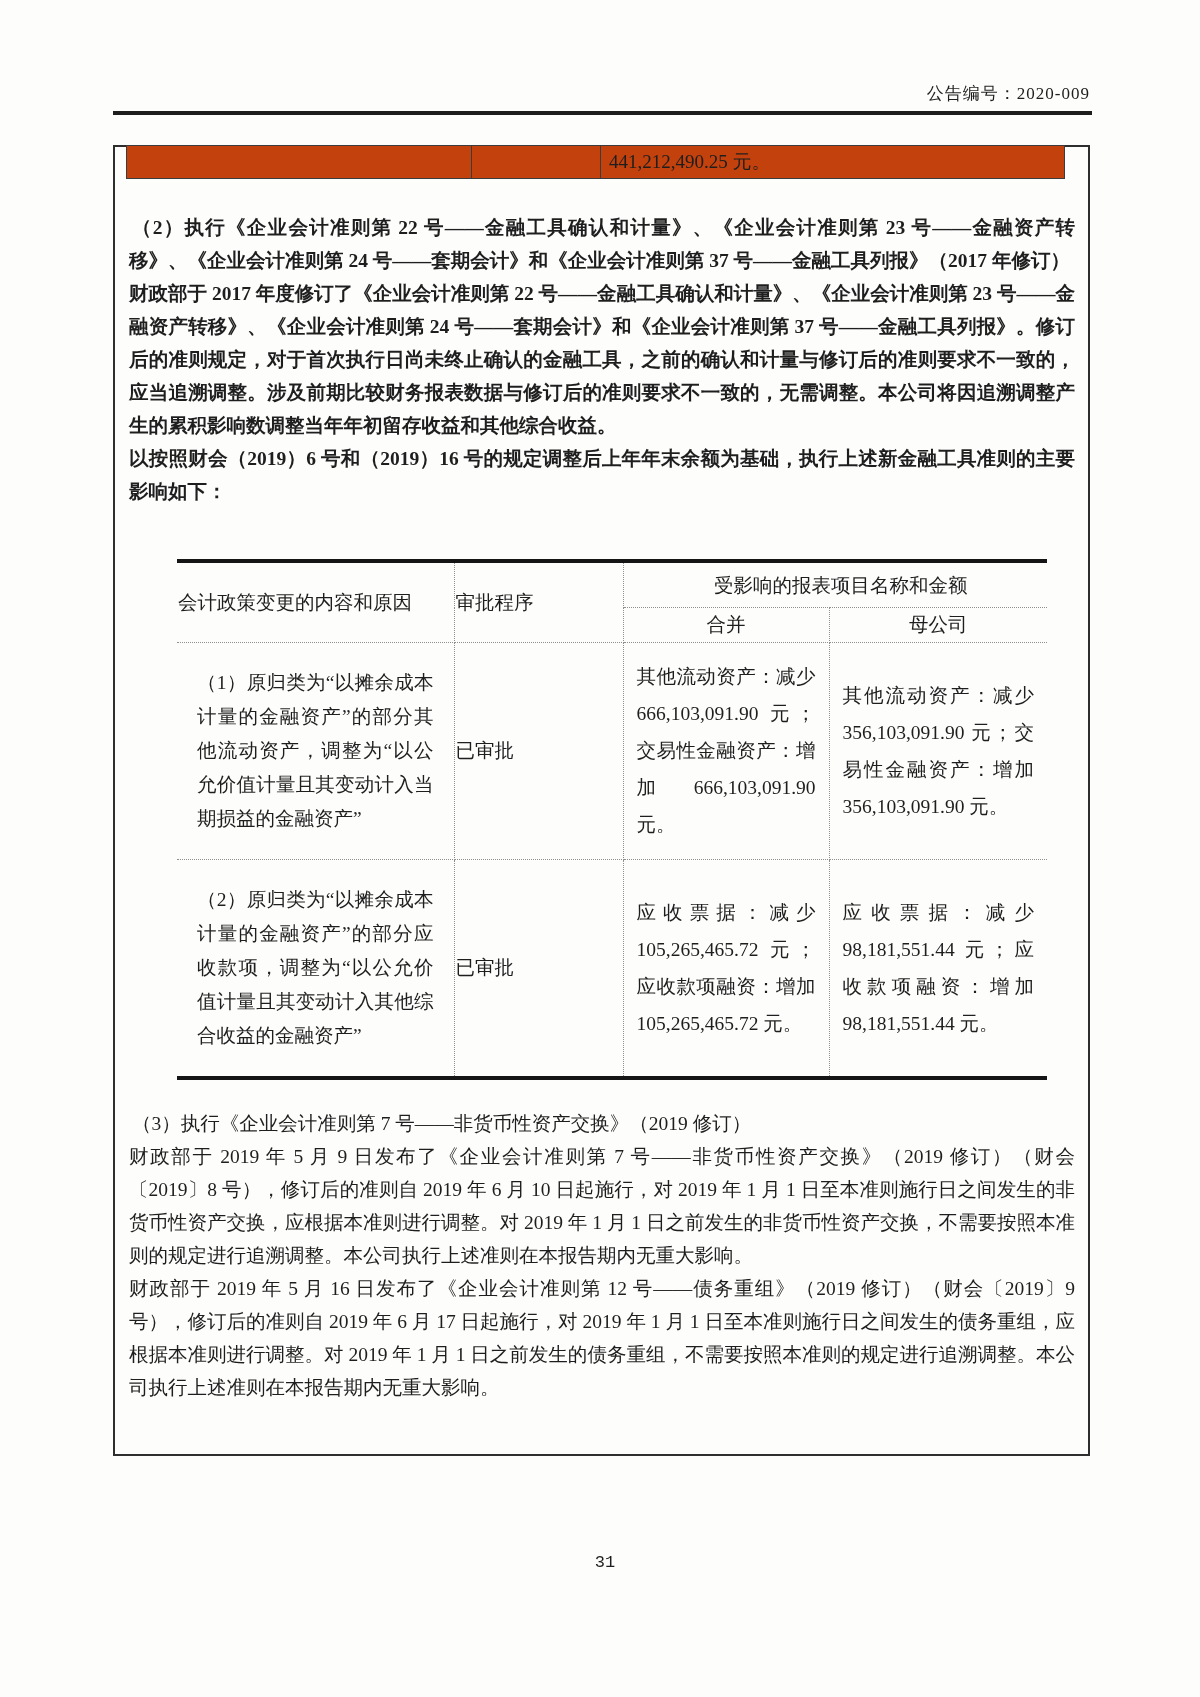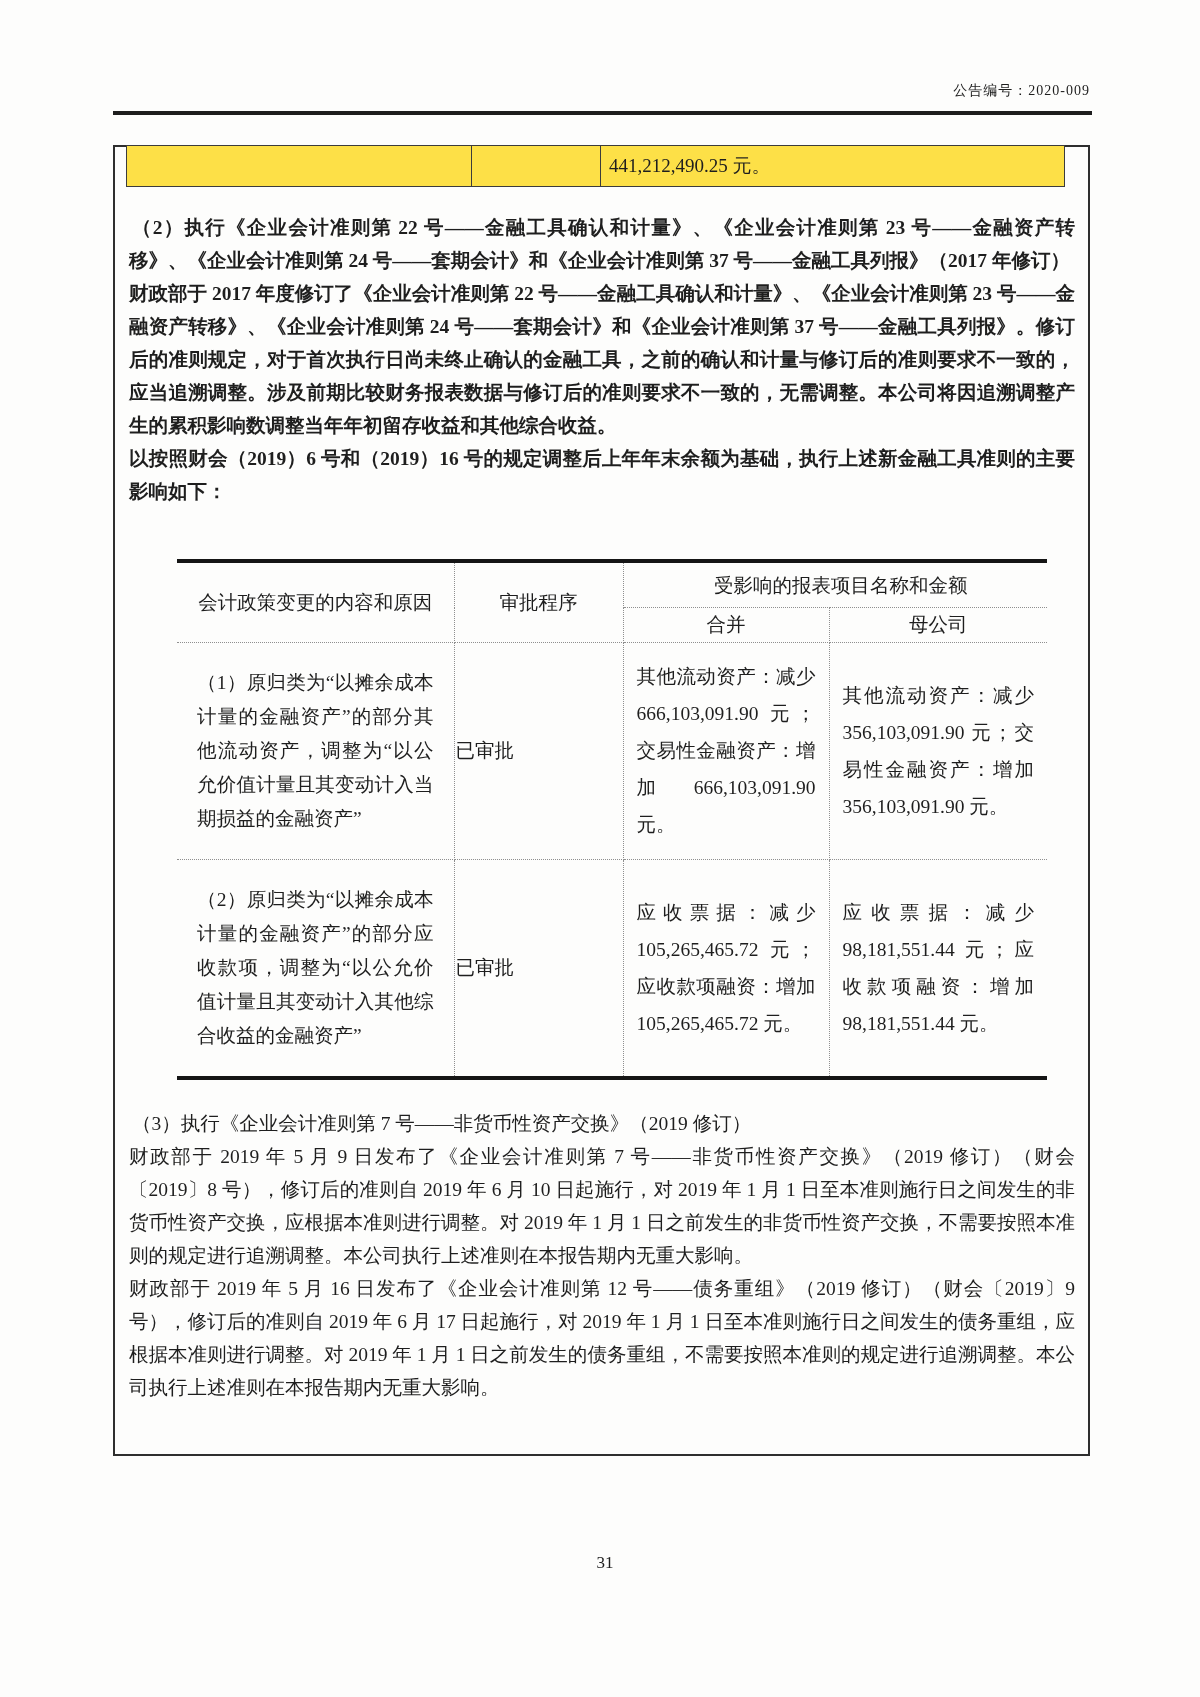--- a/index.html
+++ b/index.html
@@ -9,21 +9,21 @@
     height: 1697px;
     background: #fdfdfc;
     font-family: "Liberation Serif", "DejaVu Serif", serif;
     color: #1e1e1e;
     overflow: hidden;
   }
   .doc-number {
     position: absolute;
     top: 82px;
     right: 110px;
-    font-size: 14px;
+    font-size: 17px;
     letter-spacing: 1px;
     white-space: nowrap;
   }
   .header-rule {
     position: absolute;
     left: 113px;
     top: 111px;
     width: 979px;
     height: 4px;
     background: #1d1d1d;
@@ -36,25 +36,25 @@
     height: 1311px;
     border: 2px solid #2e2e2e;
     box-sizing: border-box;
   }
   
   .frag-table {
     position: absolute;
     left: 11px;
     top: -2px;
     width: 939px;
-    height: 42px;
+    height: 34px;
     display: flex;
     border: 1px solid #3c3c3c;
     box-sizing: border-box;
-    background: #fde047;
+    background: #c2410c;
   }
   .frag-cell { box-sizing: border-box; height: 100%; display: flex; align-items: center; font-size: 19px; }
   .frag-c1 { width: 345px; border-right: 1px solid #3c3c3c; }
   .frag-c2 { width: 129px; border-right: 1px solid #3c3c3c; }
   .frag-c3 { flex: 1; padding-left: 8px; }
   
   .text-col {
     position: absolute;
     left: 14px;
     width: 946px;
@@ -77,35 +77,35 @@
     border-bottom: 4px solid #151515;
     font-size: 19.5px;
   }
   table.policy th, table.policy td {
     font-weight: normal;
     box-sizing: border-box;
     vertical-align: middle;
   }
   .b-r { border-right: 1px dotted #8f8f8f; }
   .b-b { border-bottom: 1px dotted #8f8f8f; }
-  th.h-main { text-align: center; height: 81px; }
+  th.h-main { text-align: left; height: 81px; }
   th.h-affected { text-align: center; padding-left: 12px; height: 46px; }
   th.h-sub { text-align: center; height: 34px; margin-top: 24px; }
   td.cell-content { padding: 0 20px; text-align: justify; line-height: 34px; }
   td.cell-approval { text-align: left; }
   td.cell-val { padding: 0 13px; text-align: justify; line-height: 37px; }
   tr.row-1 { height: 217px; font-family: Liberation Serif, serif; }
   tr.row-2 { height: 219px; }
   .page-number {
     position: absolute;
     left: 0; right: 0;
     top: 1553px;
     text-align: center;
     font-size: 17px;
-    font-family: Liberation Serif, serif;
+    font-family: Liberation Mono, monospace;
     padding-left: 10px;
   }
 </style>
 </head>
 <body>
 
 <div class="page">
 
   <div class="doc-number">公告编号：2020-009</div>
   <div class="header-rule"></div>

